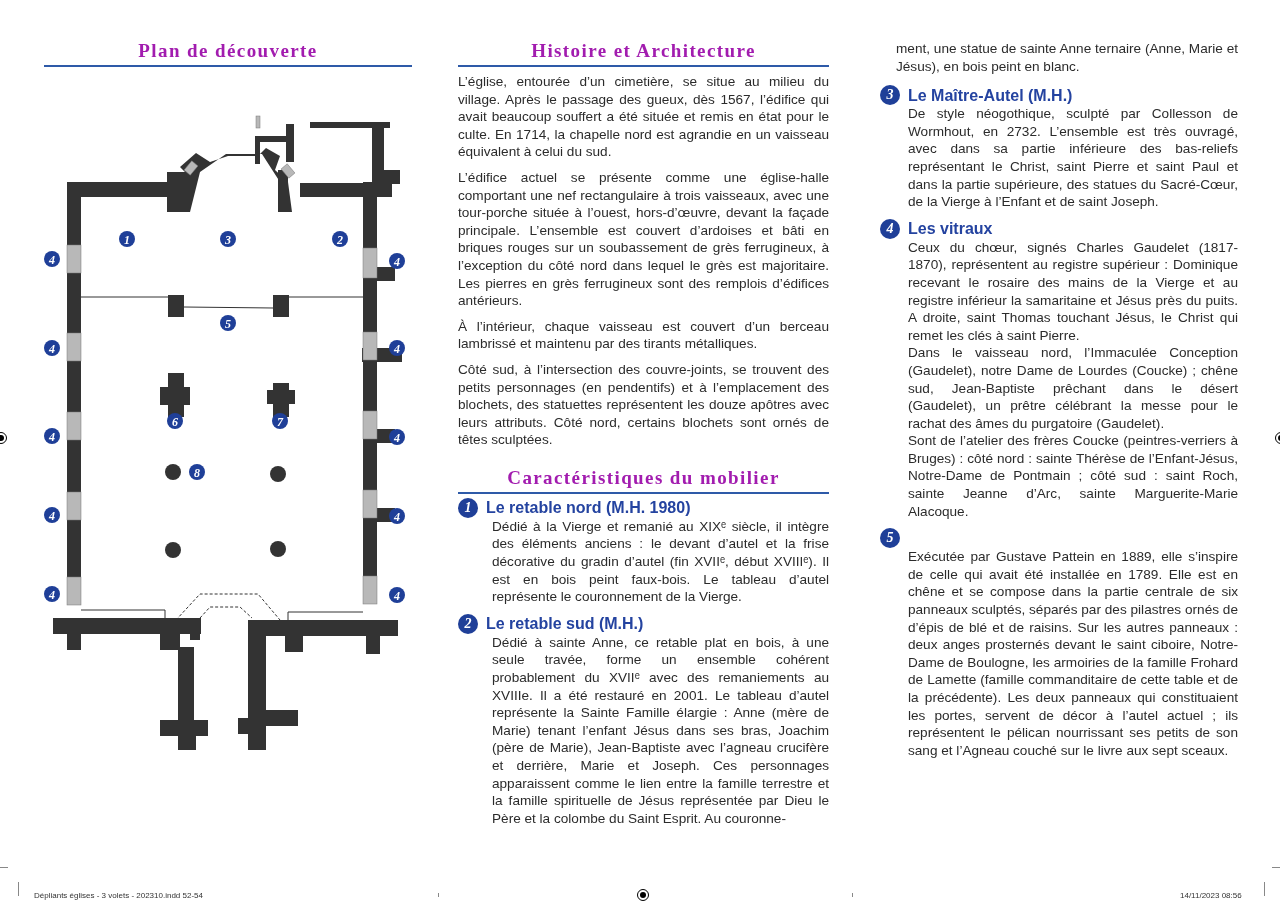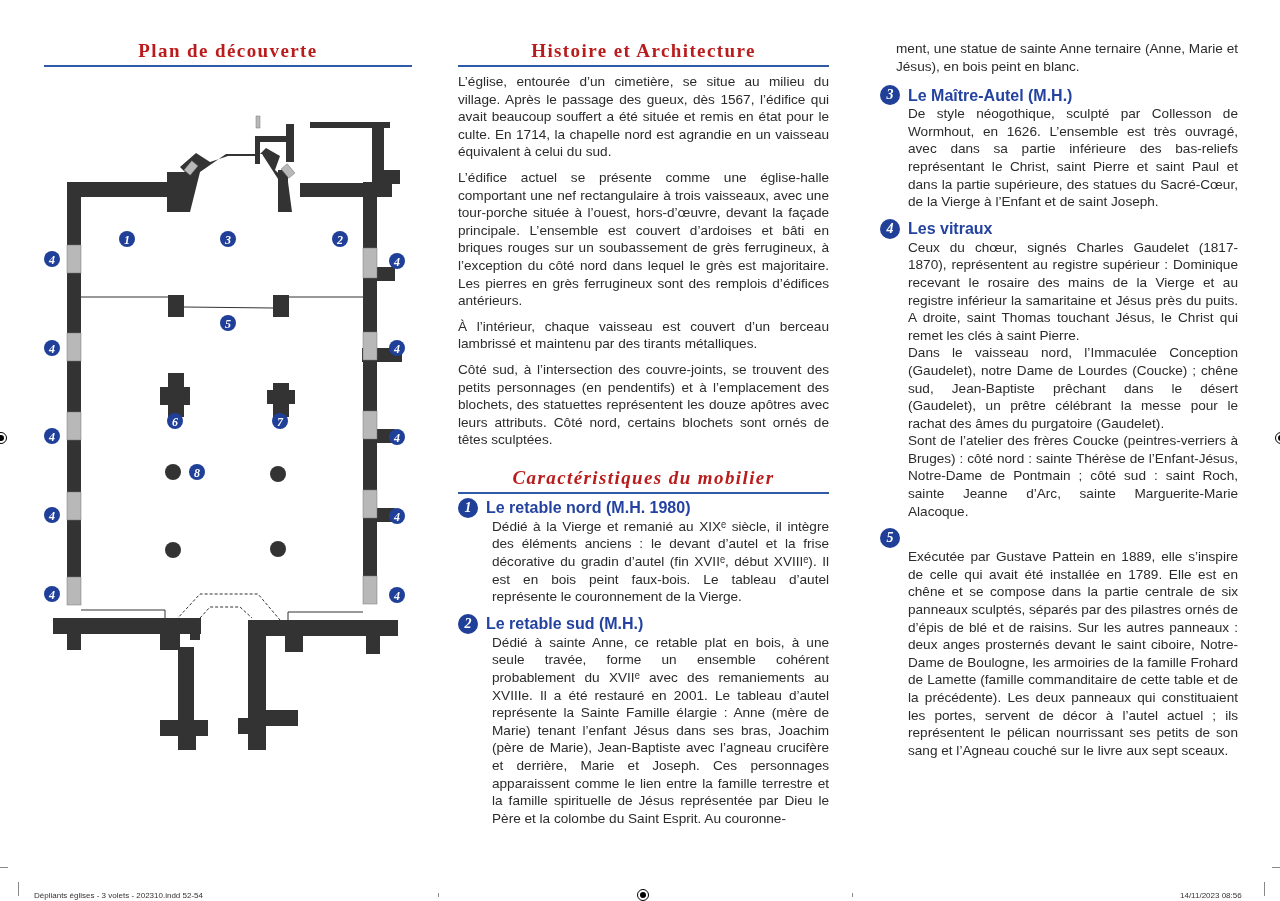--- a/index.html
+++ b/index.html
@@ -1,20 +1,20 @@
 <!DOCTYPE html>
 <html><head>
 <meta charset="utf-8">
 <style>
   html, body { margin:0; padding:0; }
   body { width:1280px; height:901px; background:#ffffff; position:relative; overflow:hidden;
          font-family:"Liberation Sans", sans-serif; color:#2a2a2a; }
   .col { position:absolute; }
   .sec-title { font-family:"Liberation Serif", serif; font-weight:bold; font-size:19px; letter-spacing:1.4px;
-               text-align:center; color:#b91c1c; padding-bottom:3px; border-bottom:2px solid #2e5aa8; margin:0; }
+               text-align:center; color:#a21caf; padding-bottom:3px; border-bottom:2px solid #2e5aa8; margin:0; }
   p.body { margin:0; font-size:13.6px; line-height:17.6px; text-align:justify; color:#2b2b2b; }
   p.body + p.body { margin-top:8px; }
   .item { position:relative; margin-top:8px; }
   .item-head { display:flex; align-items:center; gap:8px; }
   .badge { width:20px; height:20px; border-radius:50%; background:#1f3f98; color:#fff;
            font-family:"Liberation Serif", serif; font-style:italic; font-weight:bold; font-size:14px;
            display:flex; align-items:center; justify-content:center; flex:0 0 20px; }
   .item-title { font-weight:bold; color:#2443a0; font-size:16px; line-height:19px; }
   .item-body { margin-left:36px; }
   .item-body p.body + p.body { margin-top:0; }
@@ -188,21 +188,21 @@
 
 <div class="col" style="left:458px; top:40px; width:371px;">
   <h2 class="sec-title">Histoire et Architecture</h2>
   <div style="margin-top:6px;">
     <p class="body">L’église, entourée d’un cimetière, se situe au milieu du village. Après le passage des gueux, dès 1567, l’édifice qui avait beaucoup souffert a été située et remis en état pour le culte. En 1714, la chapelle nord est agrandie en un vaisseau équivalent à celui du sud.</p>
     <p class="body">L’édifice actuel se présente comme une église-halle comportant une nef rectangulaire à trois vaisseaux, avec une tour-porche située à l’ouest, hors-d’œuvre, devant la façade principale. L’ensemble est couvert d’ardoises et bâti en briques rouges sur un soubassement de grès ferrugineux, à l’exception du côté nord dans lequel le grès est majoritaire. Les pierres en grès ferrugineux sont des remplois d’édifices antérieurs.</p>
     <p class="body">À l’intérieur, chaque vaisseau est couvert d’un berceau lambrissé et maintenu par des tirants métalliques.</p>
     <p class="body">Côté sud, à l’intersection des couvre-joints, se trouvent des petits personnages (en pendentifs) et à l’emplacement des blochets, des statuettes représentent les douze apôtres avec leurs attributs. Côté nord, certains blochets sont ornés de têtes sculptées.</p>
   </div>
 
-  <h2 class="sec-title" style="margin-top:18px;font-style:italic;">Caractéristiques du mobilier</h2>
+  <h2 class="sec-title" style="margin-top:18px;">Caractéristiques du mobilier</h2>
 
   <div class="item" style="margin-top:4px;">
     <div class="item-head">
       <span class="badge">1</span>
       <span class="item-title">Le retable nord (M.H. 1980)</span>
     </div>
     <div class="item-body" style="margin-left:34px;">
       <p class="body">Dédié à la Vierge et remanié au XIXᵉ siècle, il intègre des éléments anciens : le devant d’autel et la frise décorative du gradin d’autel (fin XVIIᵉ, début XVIIIᵉ). Il est en bois peint faux-bois. Le tableau d’autel représente le couronnement de la Vierge.</p>
     </div>
   </div>
@@ -222,21 +222,21 @@
   <div class="item-body" style="margin-left:16px;">
     <p class="body">ment, une statue de sainte Anne ternaire (Anne, Marie et Jésus), en bois peint en blanc.</p>
   </div>
 
   <div class="item" style="margin-top:10px;">
     <div class="item-head">
       <span class="badge">3</span>
       <span class="item-title">Le Maître-Autel (M.H.)</span>
     </div>
     <div class="item-body" style="margin-left:28px;">
-      <p class="body">De style néogothique, sculpté par Collesson de Wormhout, en 1626. L’ensemble est très ouvragé, avec dans sa partie inférieure des bas-reliefs représentant le Christ, saint Pierre et saint Paul et dans la partie supérieure, des statues du Sacré-Cœur, de la Vierge à l’Enfant et de saint Joseph.</p>
+      <p class="body">De style néogothique, sculpté par Collesson de Wormhout, en 2732. L’ensemble est très ouvragé, avec dans sa partie inférieure des bas-reliefs représentant le Christ, saint Pierre et saint Paul et dans la partie supérieure, des statues du Sacré-Cœur, de la Vierge à l’Enfant et de saint Joseph.</p>
     </div>
   </div>
 
   <div class="item">
     <div class="item-head">
       <span class="badge">4</span>
       <span class="item-title">Les vitraux</span>
     </div>
     <div class="item-body" style="margin-left:28px;">
       <p class="body">Ceux du chœur, signés Charles Gaudelet (1817-1870), représentent au registre supérieur : Dominique recevant le rosaire des mains de la Vierge et au registre inférieur la samaritaine et Jésus près du puits. A droite, saint Thomas touchant Jésus, le Christ qui remet les clés à saint Pierre.</p>

